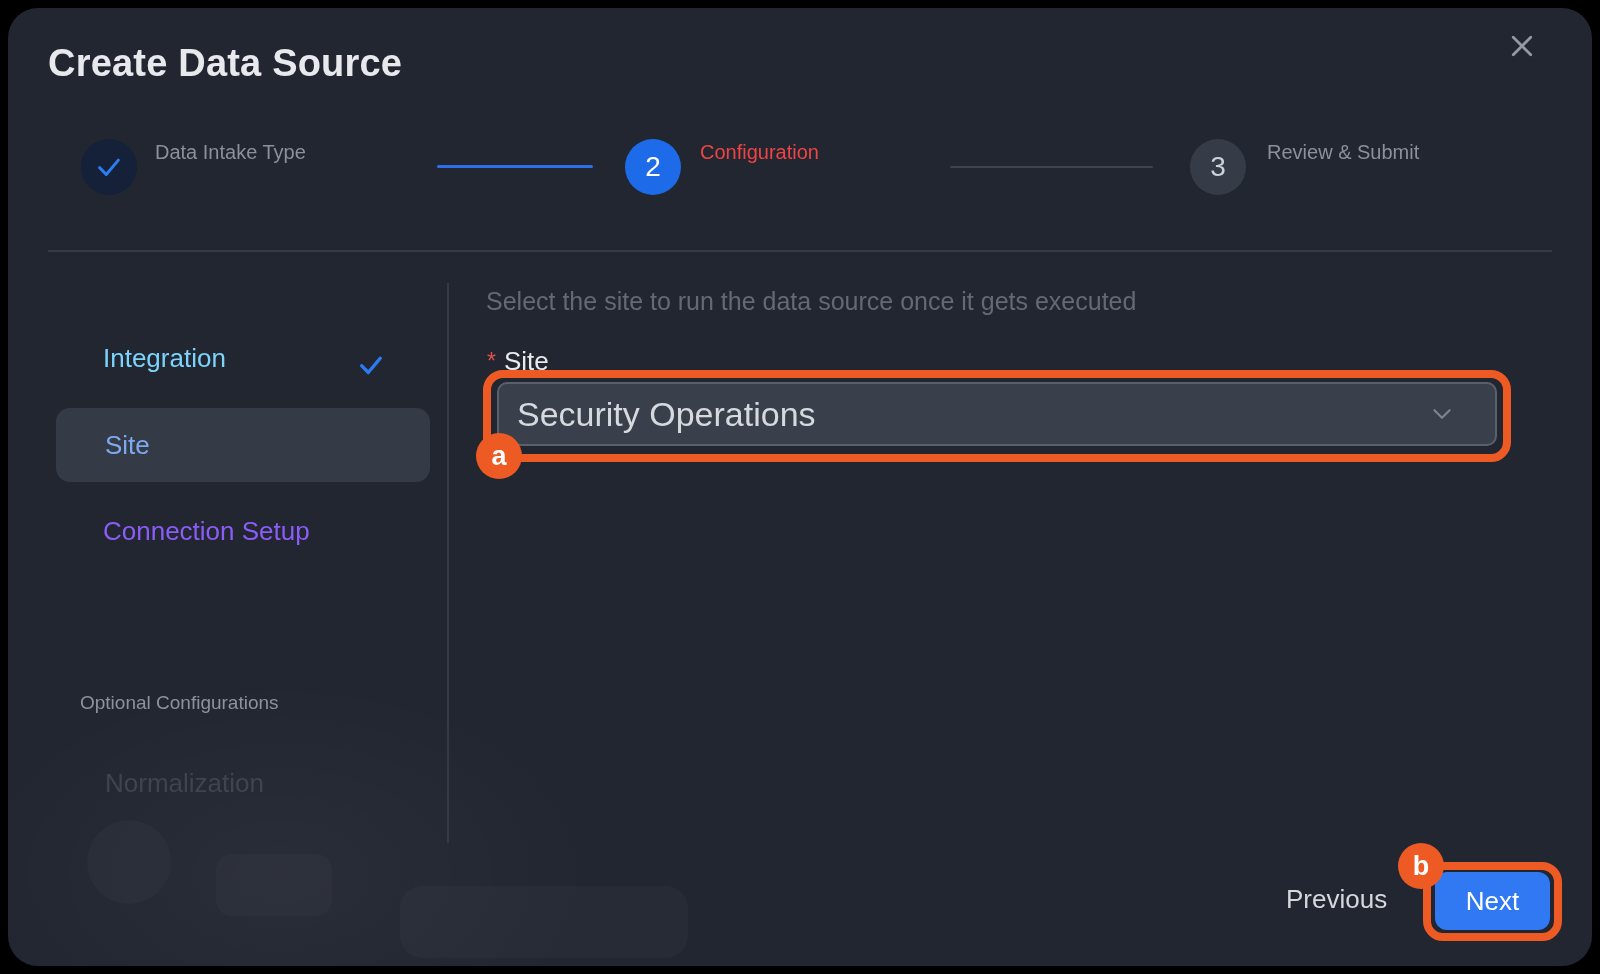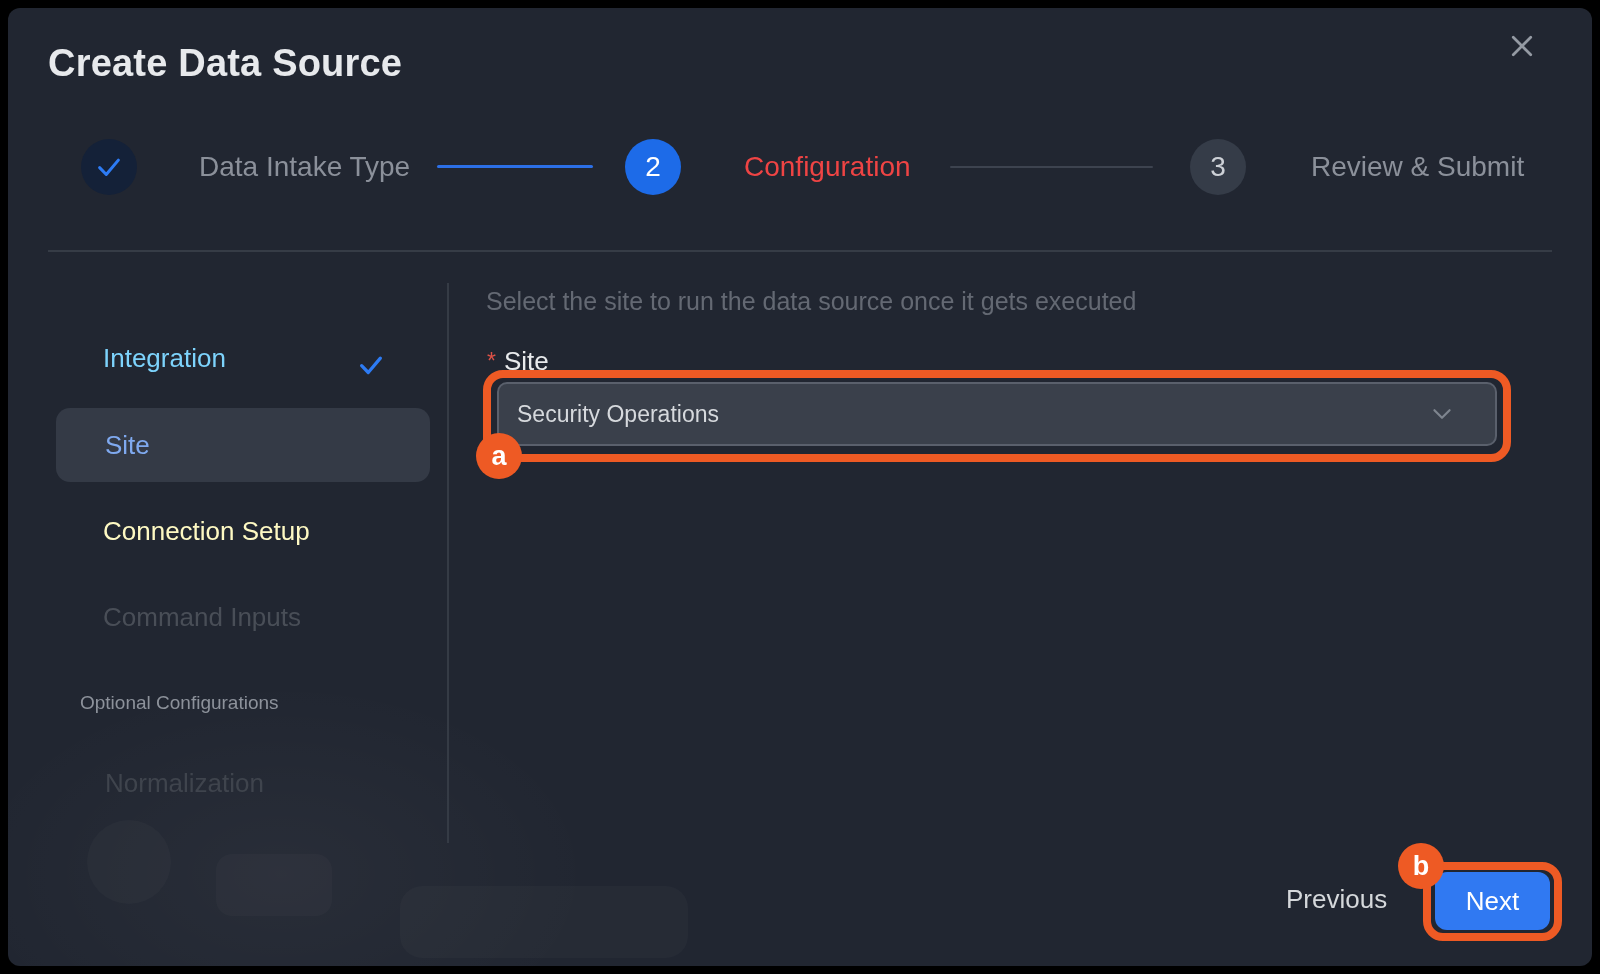--- a/index.html
+++ b/index.html
@@ -8,21 +8,21 @@
     background: #000;
     font-family: "Liberation Sans", sans-serif;
     overflow: hidden;
   }
   .screen { position: relative; width: 1600px; height: 974px; background: #000; }
 
   .modal {
     position: absolute; left: 8px; top: 8px;
     width: 1584px; height: 958px;
     background: #212631;
-    border-radius: 12px;
+    border-radius: 30px;
     overflow: hidden;
   }
 
   
   .glow {
     position: absolute; left: 0; top: 590px; width: 780px; height: 368px;
     background: radial-gradient(420px 260px at 35% 75%, rgba(255,255,255,0.035), transparent 75%);
     pointer-events: none;
   }
   .artifact { position: absolute; background: rgba(255,255,255,0.022); pointer-events: none; }
@@ -47,22 +47,22 @@
     position: absolute; top: 131px; width: 56px; height: 56px; border-radius: 50%;
     display: flex; align-items: center; justify-content: center;
     font-size: 28px;
   }
   .step-circle.completed { left: 73px; background: #142138; }
   .step-circle.completed svg { width: 30px; height: 30px; stroke: #2d7bf4; stroke-width: 2.4; fill: none; }
   .step-circle.active { left: 617px; background: #1d6be8; color: #ffffff; }
   .step-circle.pending { left: 1182px; background: #353c48; color: #cdd1d7; }
 
   .step-label {
-    position: absolute; top: 131px; height: 56px; line-height: 56px;
-    font-size: 28px; color: #8b909a; white-space: nowrap; margin-left: 44px;
+    position: absolute; top: 116px; height: 56px; line-height: 56px;
+    font-size: 20px; color: #8b909a; white-space: nowrap;
   }
   .step-label.lbl-1 { left: 147px; }
   .step-label.lbl-2 { left: 692px; color: #ef4444; }
   .step-label.lbl-3 { left: 1259px; }
 
   .connector { position: absolute; border-radius: 2px; }
   .connector.done { left: 429px; top: 157px; width: 156px; height: 3px; background: #2c6fe6; }
   .connector.todo { left: 942px; top: 158px; width: 203px; height: 2px; background: #3d434f; }
 
   .divider-h {
@@ -84,21 +84,21 @@
   .side-check svg { width: 30px; height: 30px; stroke: #2d7bf4; stroke-width: 2.6; fill: none; }
 
   .side-selected {
     position: absolute; left: 48px; top: 400px; width: 374px; height: 74px;
     background: #343a46; border-radius: 14px; cursor: pointer;
   }
   .side-selected .side-selected-label {
     position: absolute; left: 49px; top: 0; height: 74px; line-height: 74px;
     font-size: 26px; color: #7fa9ef;
   }
-  .side-item.connection { top: 495px; color: #fef9c3; }
+  .side-item.connection { top: 495px; color: #8b5cf6; }
   .side-item.command { top: 581px; color: #494e57; }
 
   .side-section-label {
     position: absolute; left: 72px; top: 681px; height: 28px; line-height: 28px;
     font-size: 19px; color: #8d929b; white-space: nowrap;
   }
   .side-item.normalization { left: 97px; top: 747px; color: #3f444d; }
 
   
   .content-desc {
@@ -112,21 +112,21 @@
   .required-mark { color: #dd5147; font-size: 23px; margin-right: 8px; vertical-align: 1px; }
   .field-label-text { color: #e8eaec; font-weight: 500; }
 
   .dropdown {
     position: absolute; left: 489px; top: 374px; width: 1000px; height: 64px;
     background: #3a404b; border: 2px solid #5a606c; border-radius: 10px;
     cursor: pointer;
   }
   .dropdown-value {
     position: absolute; left: 18px; top: 0; height: 60px; line-height: 60px;
-    font-size: 23px; color: #d6d9dd; white-space: nowrap;
+    font-size: 34px; color: #d6d9dd; white-space: nowrap;
   }
   .dropdown-caret {
     position: absolute; right: 40px; top: 17px;
   }
   .dropdown-caret svg { width: 26px; height: 26px; stroke: #7e858f; stroke-width: 2; fill: none; }
 
   
   .prev-btn {
     position: absolute; left: 1232px; top: 862px; height: 58px; line-height: 58px;
     background: transparent; border: none; cursor: pointer;
@@ -201,23 +201,20 @@
     </div>
 
     <div class="side-selected">
       <span class="side-selected-label">Site</span>
     </div>
 
     <div class="side-item connection">
       <span>Connection Setup</span>
     </div>
 
-    <div class="side-item command">
-      <span>Command Inputs</span>
-    </div>
 
     <div class="side-section-label">Optional Configurations</div>
 
     <div class="side-item normalization">
       <span>Normalization</span>
     </div>
 
     <div class="content-desc">Select the site to run the data source once it gets executed</div>
 
     <div class="field-label-row">

